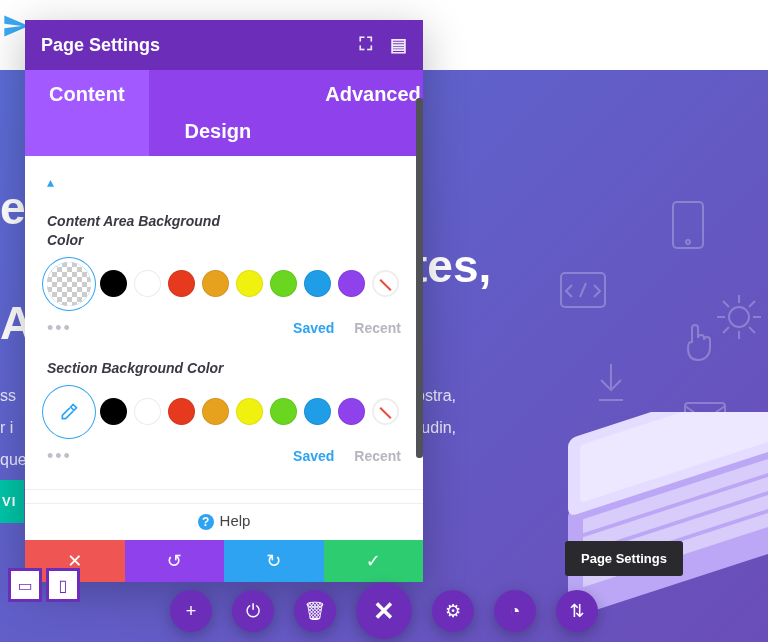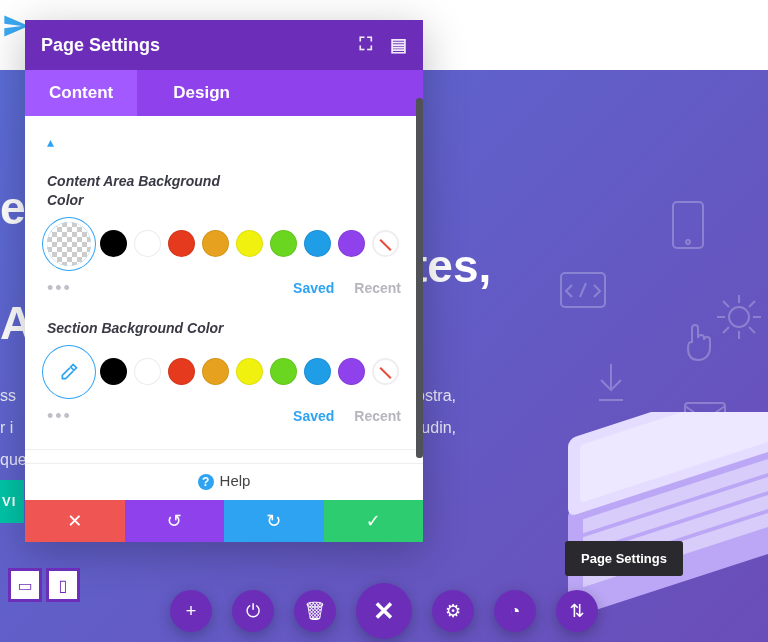--- a/index.html
+++ b/index.html
@@ -46,24 +46,24 @@
 .panel-header {
   background: #6c2eb9; color: #fff; height: 50px;
   display: flex; align-items: center; padding: 0 16px; font-size: 18px; font-weight: 600;
 }
 .panel-header .panel-actions { margin-left: auto; display: flex; gap: 18px; }
 .panel-header .panel-actions span { cursor: pointer; opacity: 0.9; }
 .tabs {
   display: flex; background: #8f42ec; color: #fff;
 }
 .tab {
-  flex: 0 0 auto; padding: 13px 24px; font-size: 17px; font-weight: 600; cursor: pointer;
+  flex: 0 0 auto; padding: 13px 24px; font-size: 20px; font-weight: 600; cursor: pointer;
 }
 .tab.active { background: #a259ff; }
-.tab:nth-child(2) { margin-left: 12px; }
+.tab:nth-child(2) { margin-left: 12px; margin-top: 37px; }
 .tab:nth-child(3) { margin-left: 26px; }
 .section {
   display: flex; align-items: center; justify-content: space-between;
   padding: 18px 22px; cursor: pointer;
 }
 .section.open .section-title { color: #2ea3f2; font-size: 20px; font-weight: 500; }
 .section.closed .section-title { color: #7b7b87; font-size: 18px; font-weight: 500; }
 .chevron { color: #2ea3f2; font-size: 14px; }
 .chevron.dark { color: #444; }
 .field { padding: 4px 22px 0; }
@@ -211,20 +211,21 @@
     <span>Page Settings</span>
     <div class="panel-actions">
       <span>⛶</span>
       <span>▤</span>
     </div>
   </div>
 
   <div class="tabs">
     <div class="tab active">Content</div>
     <div class="tab">Design</div>
+    <div class="tab">Advanced</div>
   </div>
 
   <div class="section open">
     <span class="chevron">▴</span>
   </div>
 
   <div class="field">
     <div class="field-label" style="max-width:190px">Content Area Background Color</div>
     <div class="swatch-row">
       <div class="first-swatch checker"></div>

